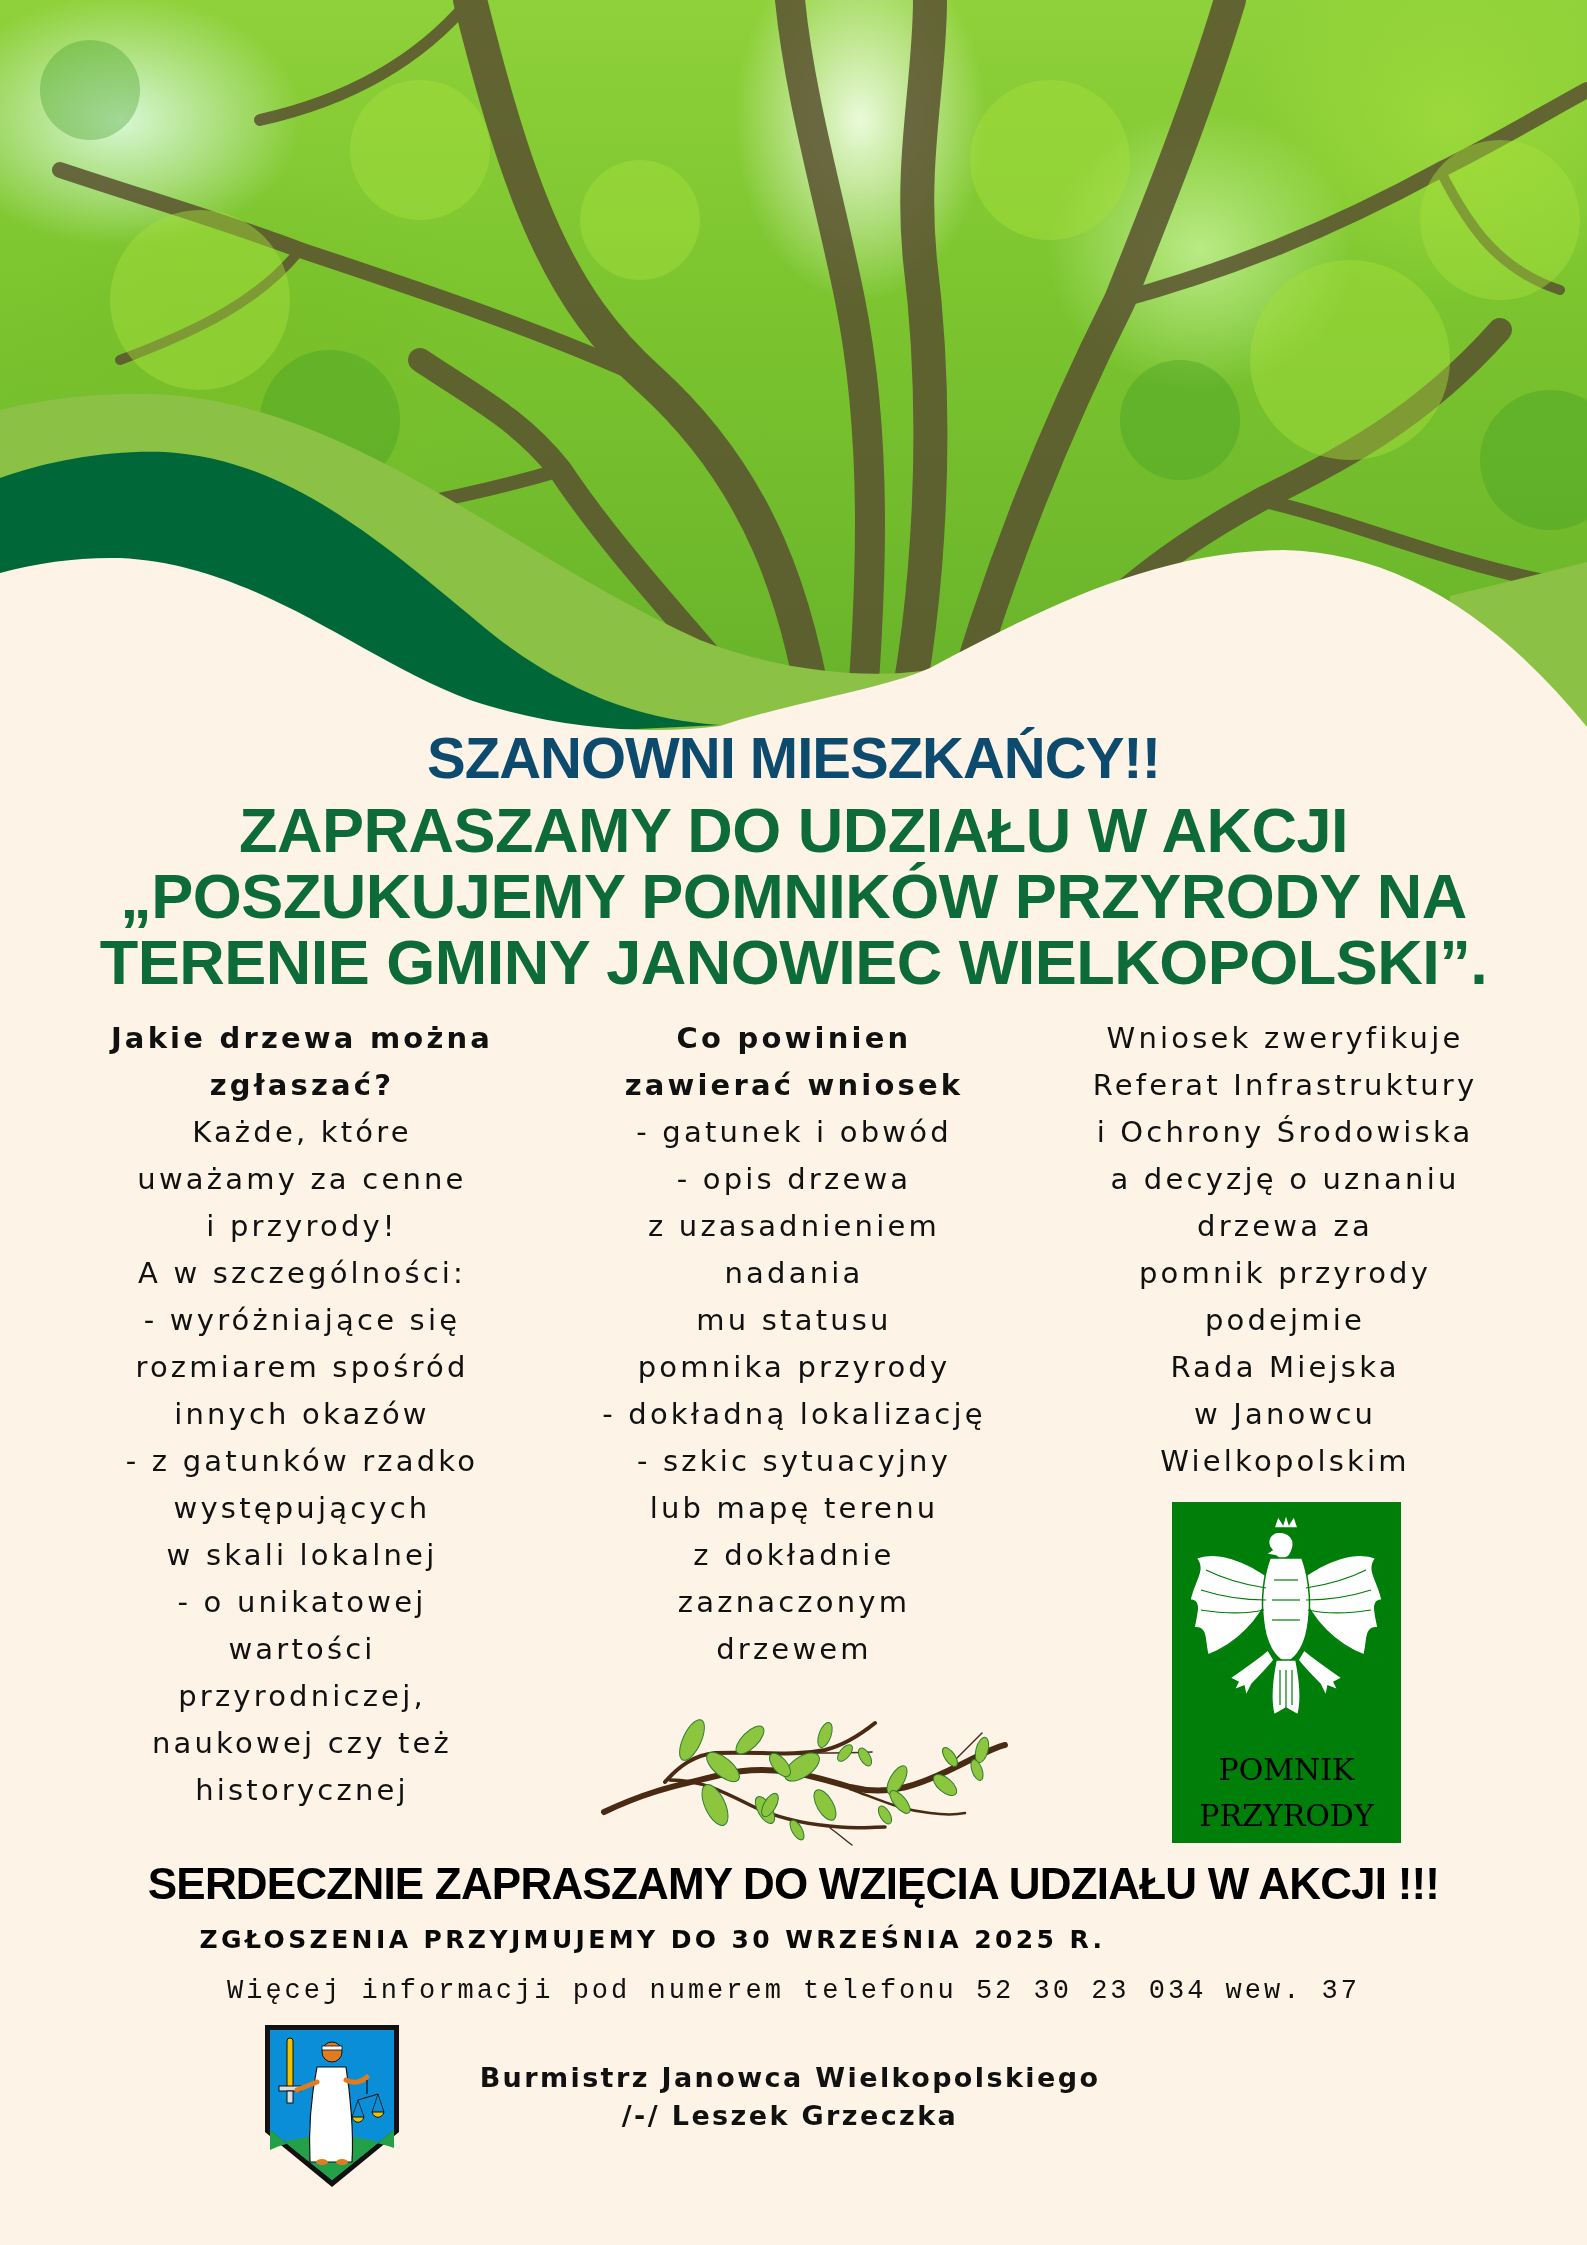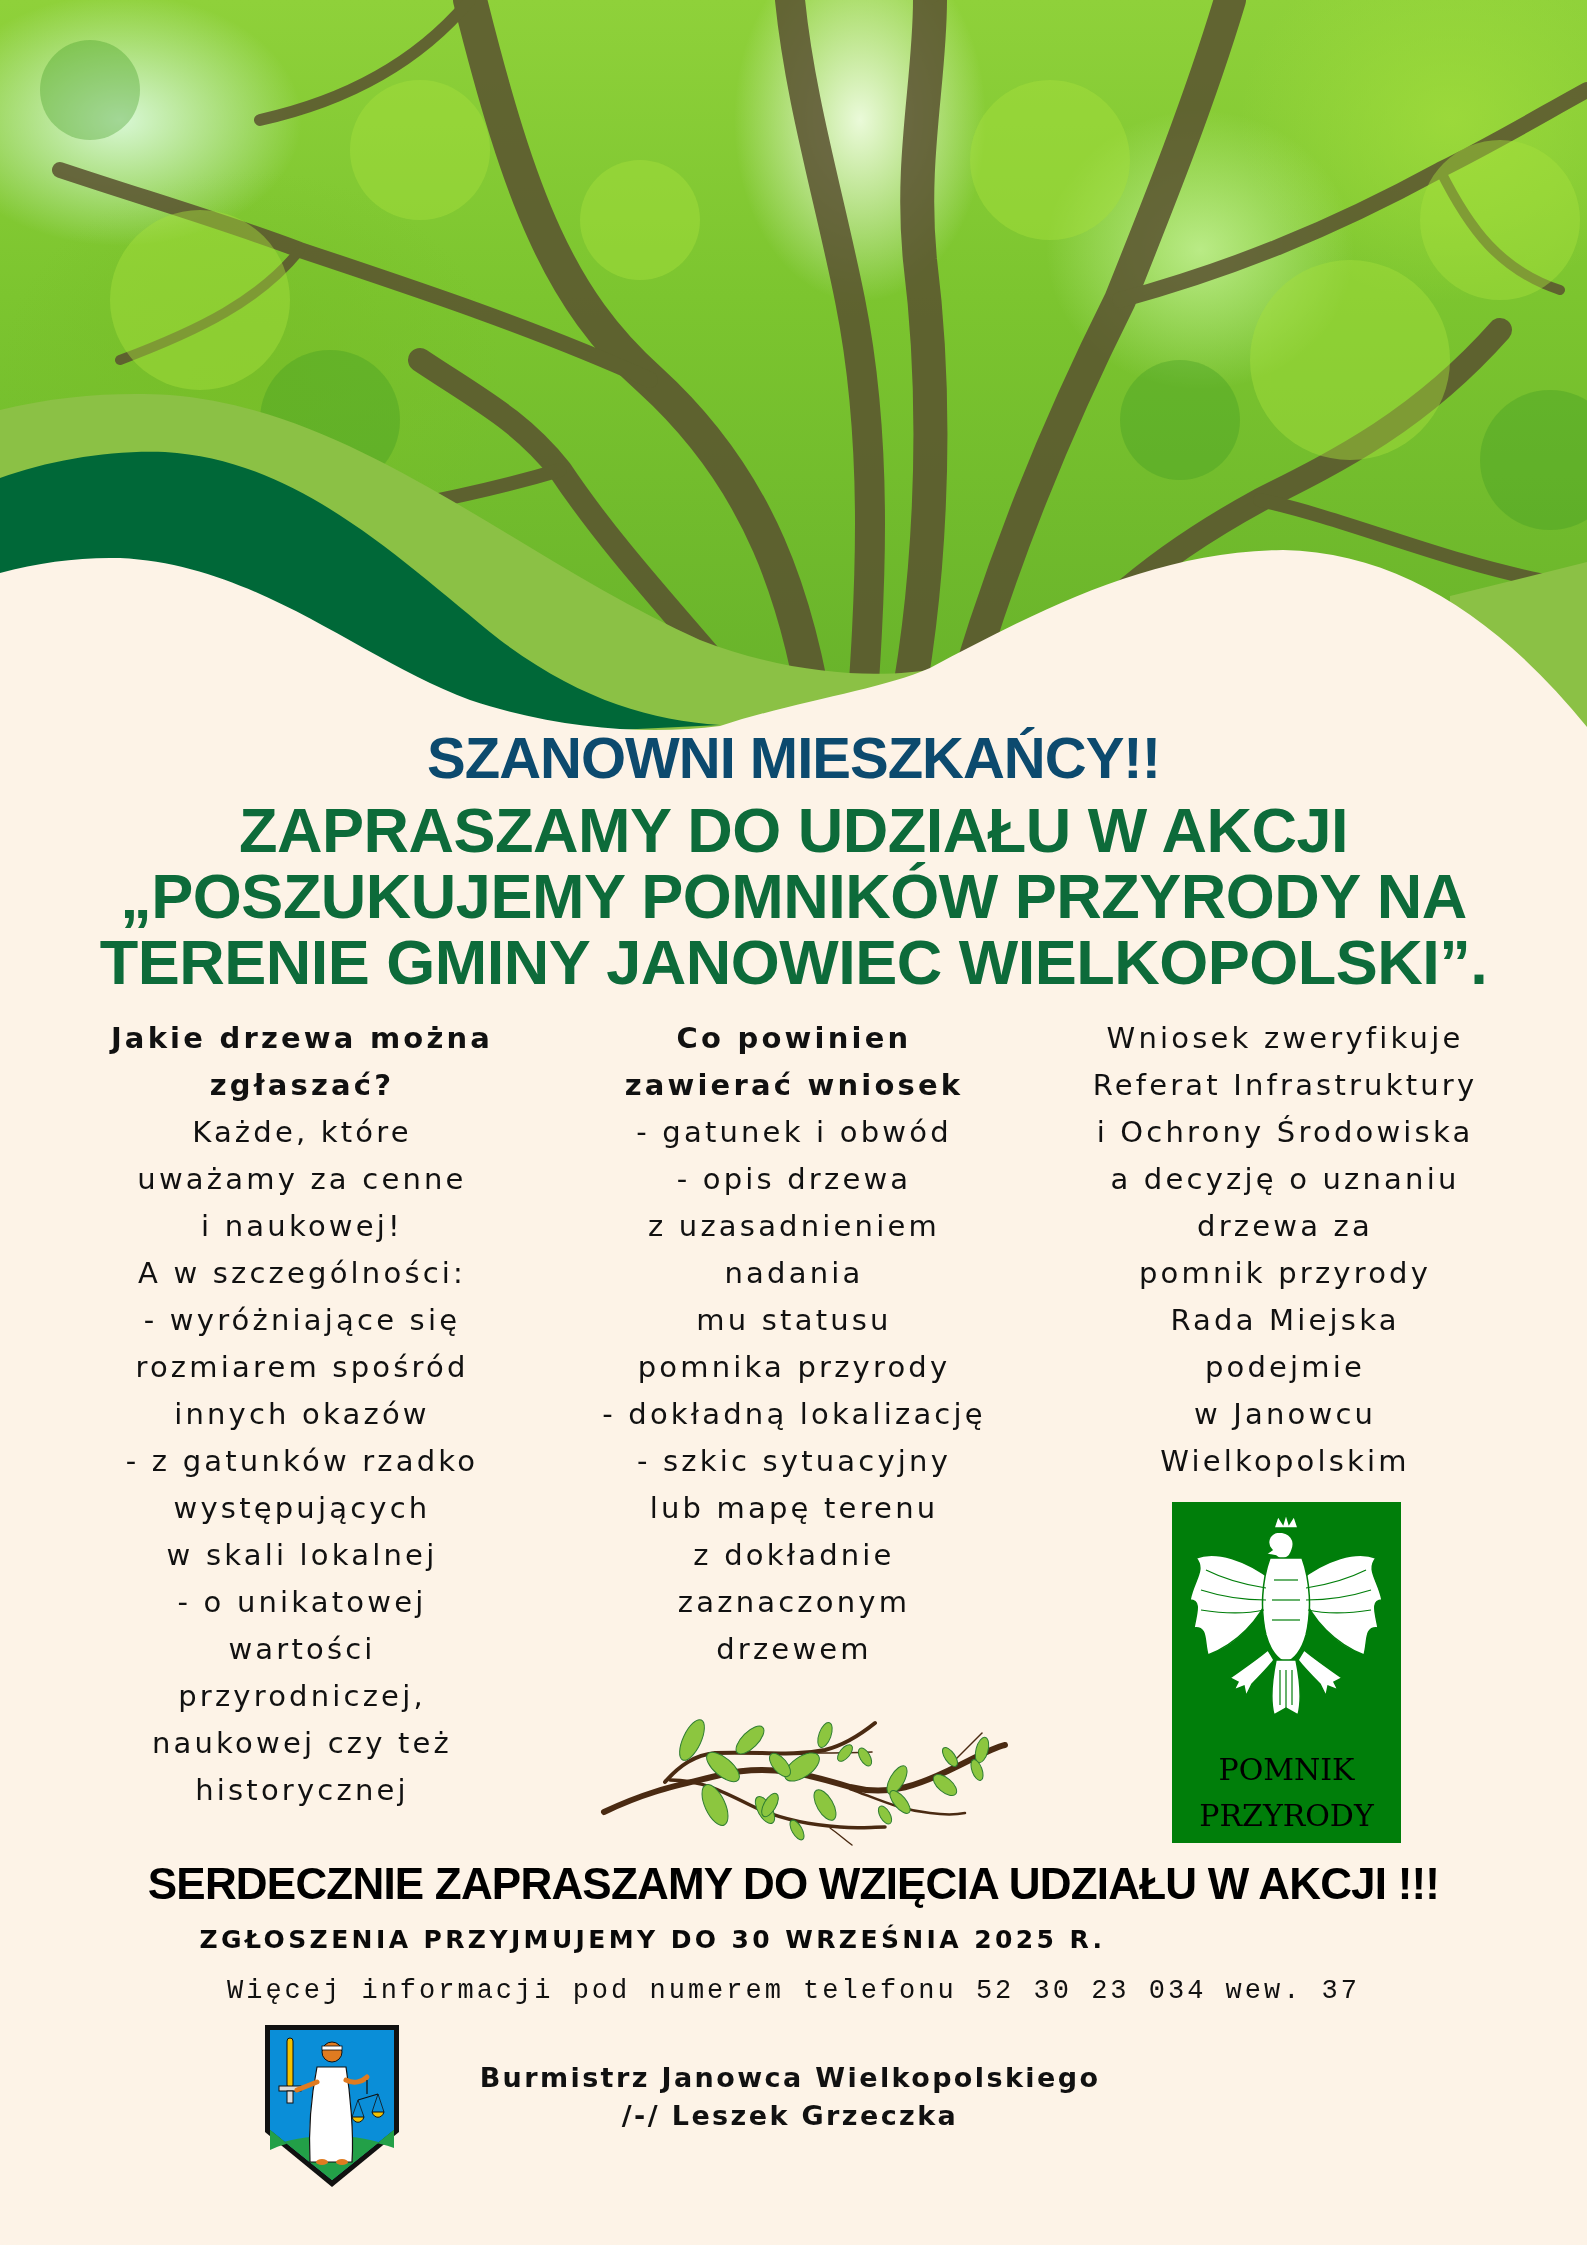--- a/index.html
+++ b/index.html
@@ -110,21 +110,21 @@
   <div class="headline h-black">SZANOWNI MIESZKAŃCY!!</div>
   <div class="headline h-green l1">ZAPRASZAMY DO UDZIAŁU W AKCJI</div>
   <div class="headline h-green l2">„POSZUKUJEMY POMNIKÓW PRZYRODY NA</div>
   <div class="headline h-green l3">TERENIE GMINY JANOWIEC WIELKOPOLSKI”.</div>
 
   <div class="col col1">
     <span class="line bold">Jakie drzewa można</span>
     <span class="line bold">zgłaszać?</span>
     <span class="line">Każde, które</span>
     <span class="line">uważamy za cenne</span>
-    <span class="line">i naukowej!</span>
+    <span class="line">i przyrody!</span>
     <span class="line">A w szczególności:</span>
     <span class="line">- wyróżniające się</span>
     <span class="line">rozmiarem spośród</span>
     <span class="line">innych okazów</span>
     <span class="line">- z gatunków rzadko</span>
     <span class="line">występujących</span>
     <span class="line">w skali lokalnej</span>
     <span class="line">- o unikatowej</span>
     <span class="line">wartości</span>
     <span class="line">przyrodniczej,</span>
@@ -149,22 +149,22 @@
     <span class="line">drzewem</span>
   </div>
 
   <div class="col col3">
     <span class="line">Wniosek zweryfikuje</span>
     <span class="line">Referat Infrastruktury</span>
     <span class="line">i Ochrony Środowiska</span>
     <span class="line">a decyzję o uznaniu</span>
     <span class="line">drzewa za</span>
     <span class="line">pomnik przyrody</span>
+    <span class="line">podejmie</span>
     <span class="line">Rada Miejska</span>
-    <span class="line">podejmie</span>
     <span class="line">w Janowcu</span>
     <span class="line">Wielkopolskim</span>
   </div>
 
   <svg class="branch" width="420" height="150" viewBox="0 0 420 150">
     <g fill="none" stroke="#4a2a12" stroke-linecap="round">
       <path d="M14 107 C 60 85, 90 80, 130 70 C 180 58, 220 70, 260 82 C 300 92, 330 80, 370 60 C 390 50, 405 42, 415 40" stroke-width="6"></path>
       <path d="M75 77 C 90 60, 105 50, 125 48 C 170 46, 200 52, 235 45 C 255 40, 270 30, 285 18" stroke-width="4"></path>
       <path d="M80 75 C 110 75, 130 85, 160 100 C 190 115, 220 120, 250 122 C 270 124, 280 122, 295 122" stroke-width="3.5"></path>
       <path d="M260 84 C 290 95, 310 105, 340 108 C 355 110, 365 110, 375 108" stroke-width="2.5"></path>

